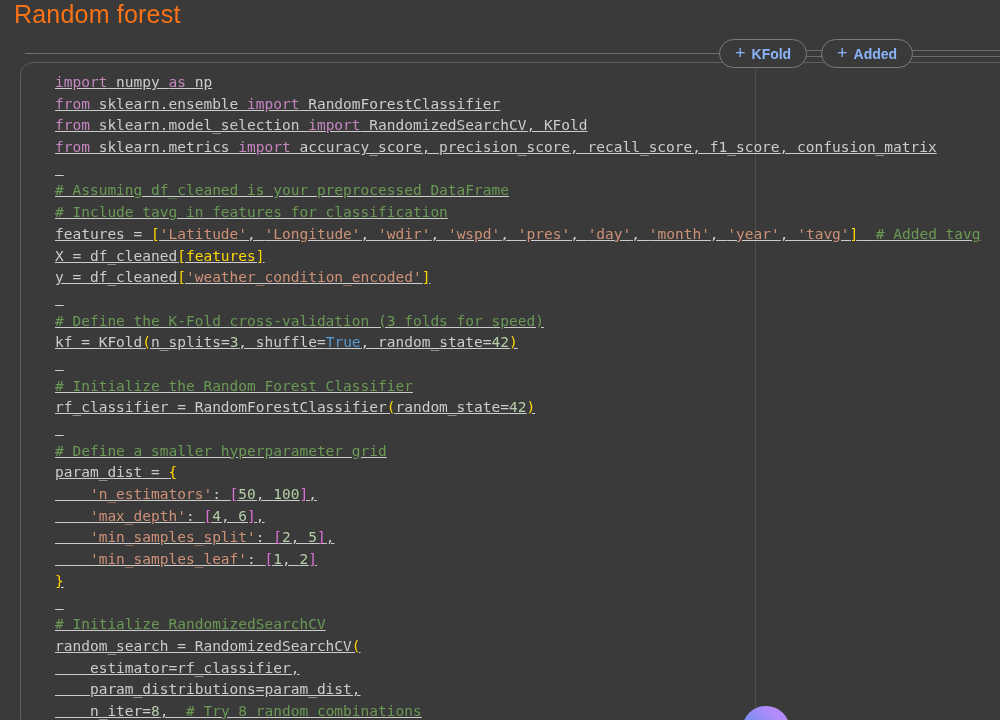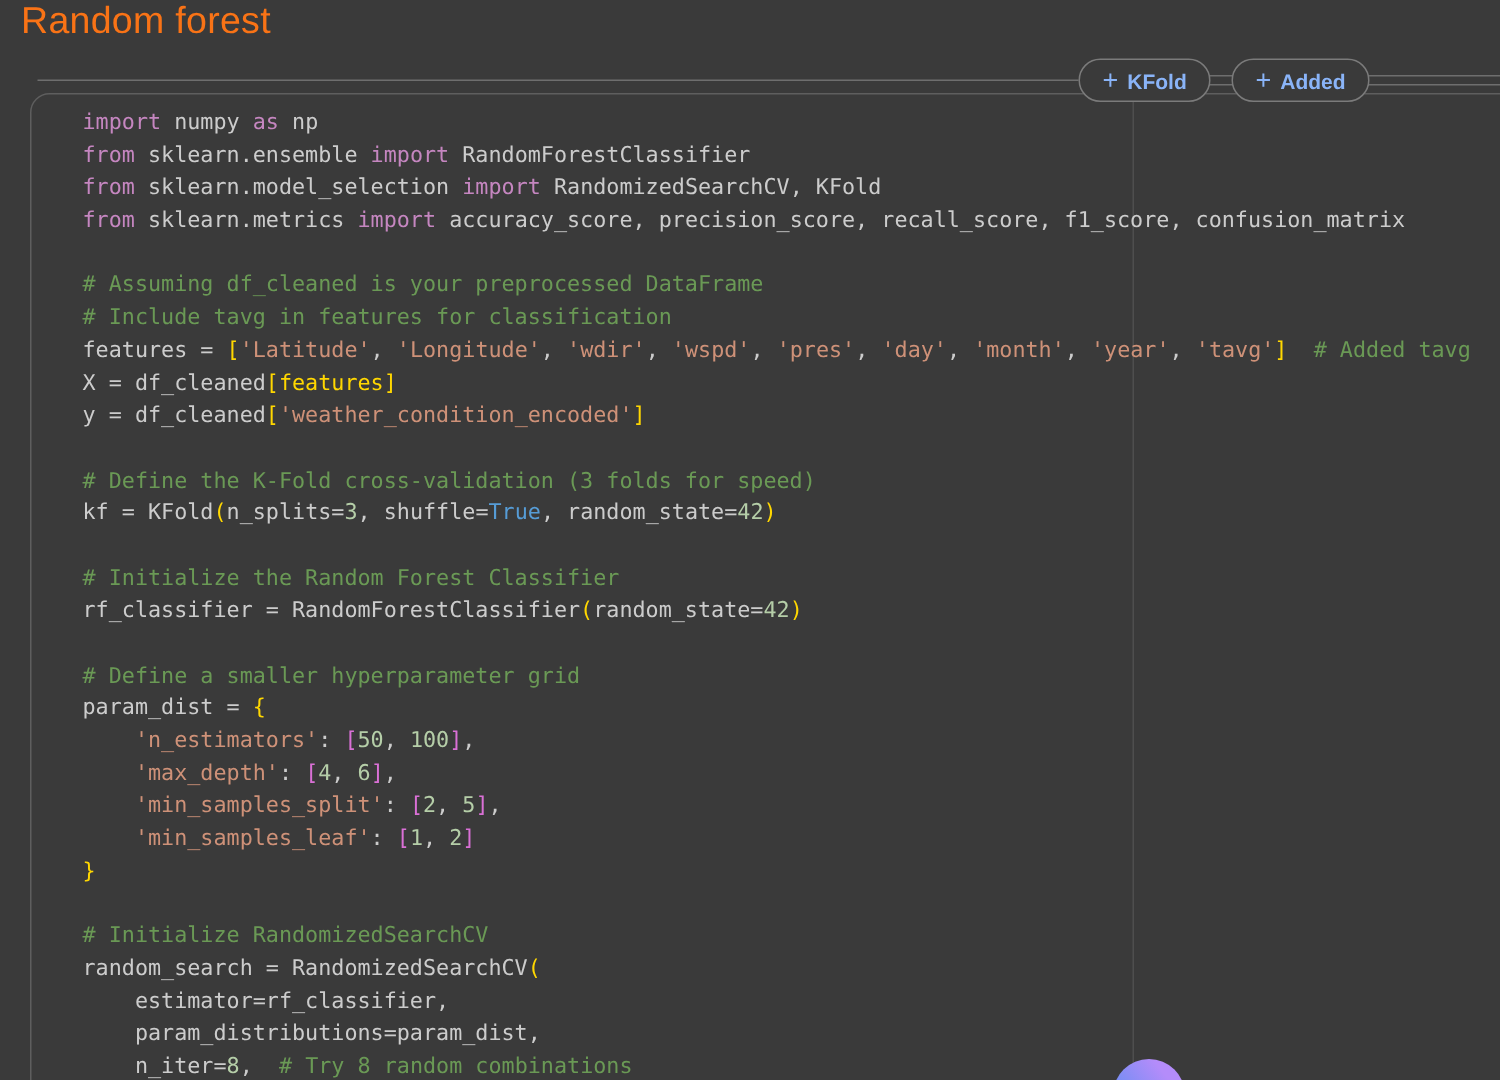--- a/index.html
+++ b/index.html
@@ -70,21 +70,21 @@
     background:var(--ruler);z-index:0;
   }
   .code-editor{
     position:absolute;left:55px;top:72px;width:940px;
     font-family:"DejaVu Sans Mono", monospace;
     font-size:14.5px;line-height:21.7px;
     white-space:pre;z-index:1;
     color:var(--c-pl);
     cursor:text;
   }
-  .code-line{height:21.7px;}
+  .code-line{height:21.7px;text-decoration:underline;}
   .tok-kw{color:var(--c-kw);}
   .tok-pl{color:var(--c-pl);}
   .tok-cm{color:var(--c-cm);}
   .tok-st{color:var(--c-st);}
   .tok-nu{color:var(--c-nu);}
   .tok-bo{color:var(--c-bo);}
   .tok-b1{color:var(--c-b1);}
   .tok-b2{color:var(--c-b2);}
   .assistant-button{
     position:absolute;left:742px;top:706px;width:48px;height:48px;

